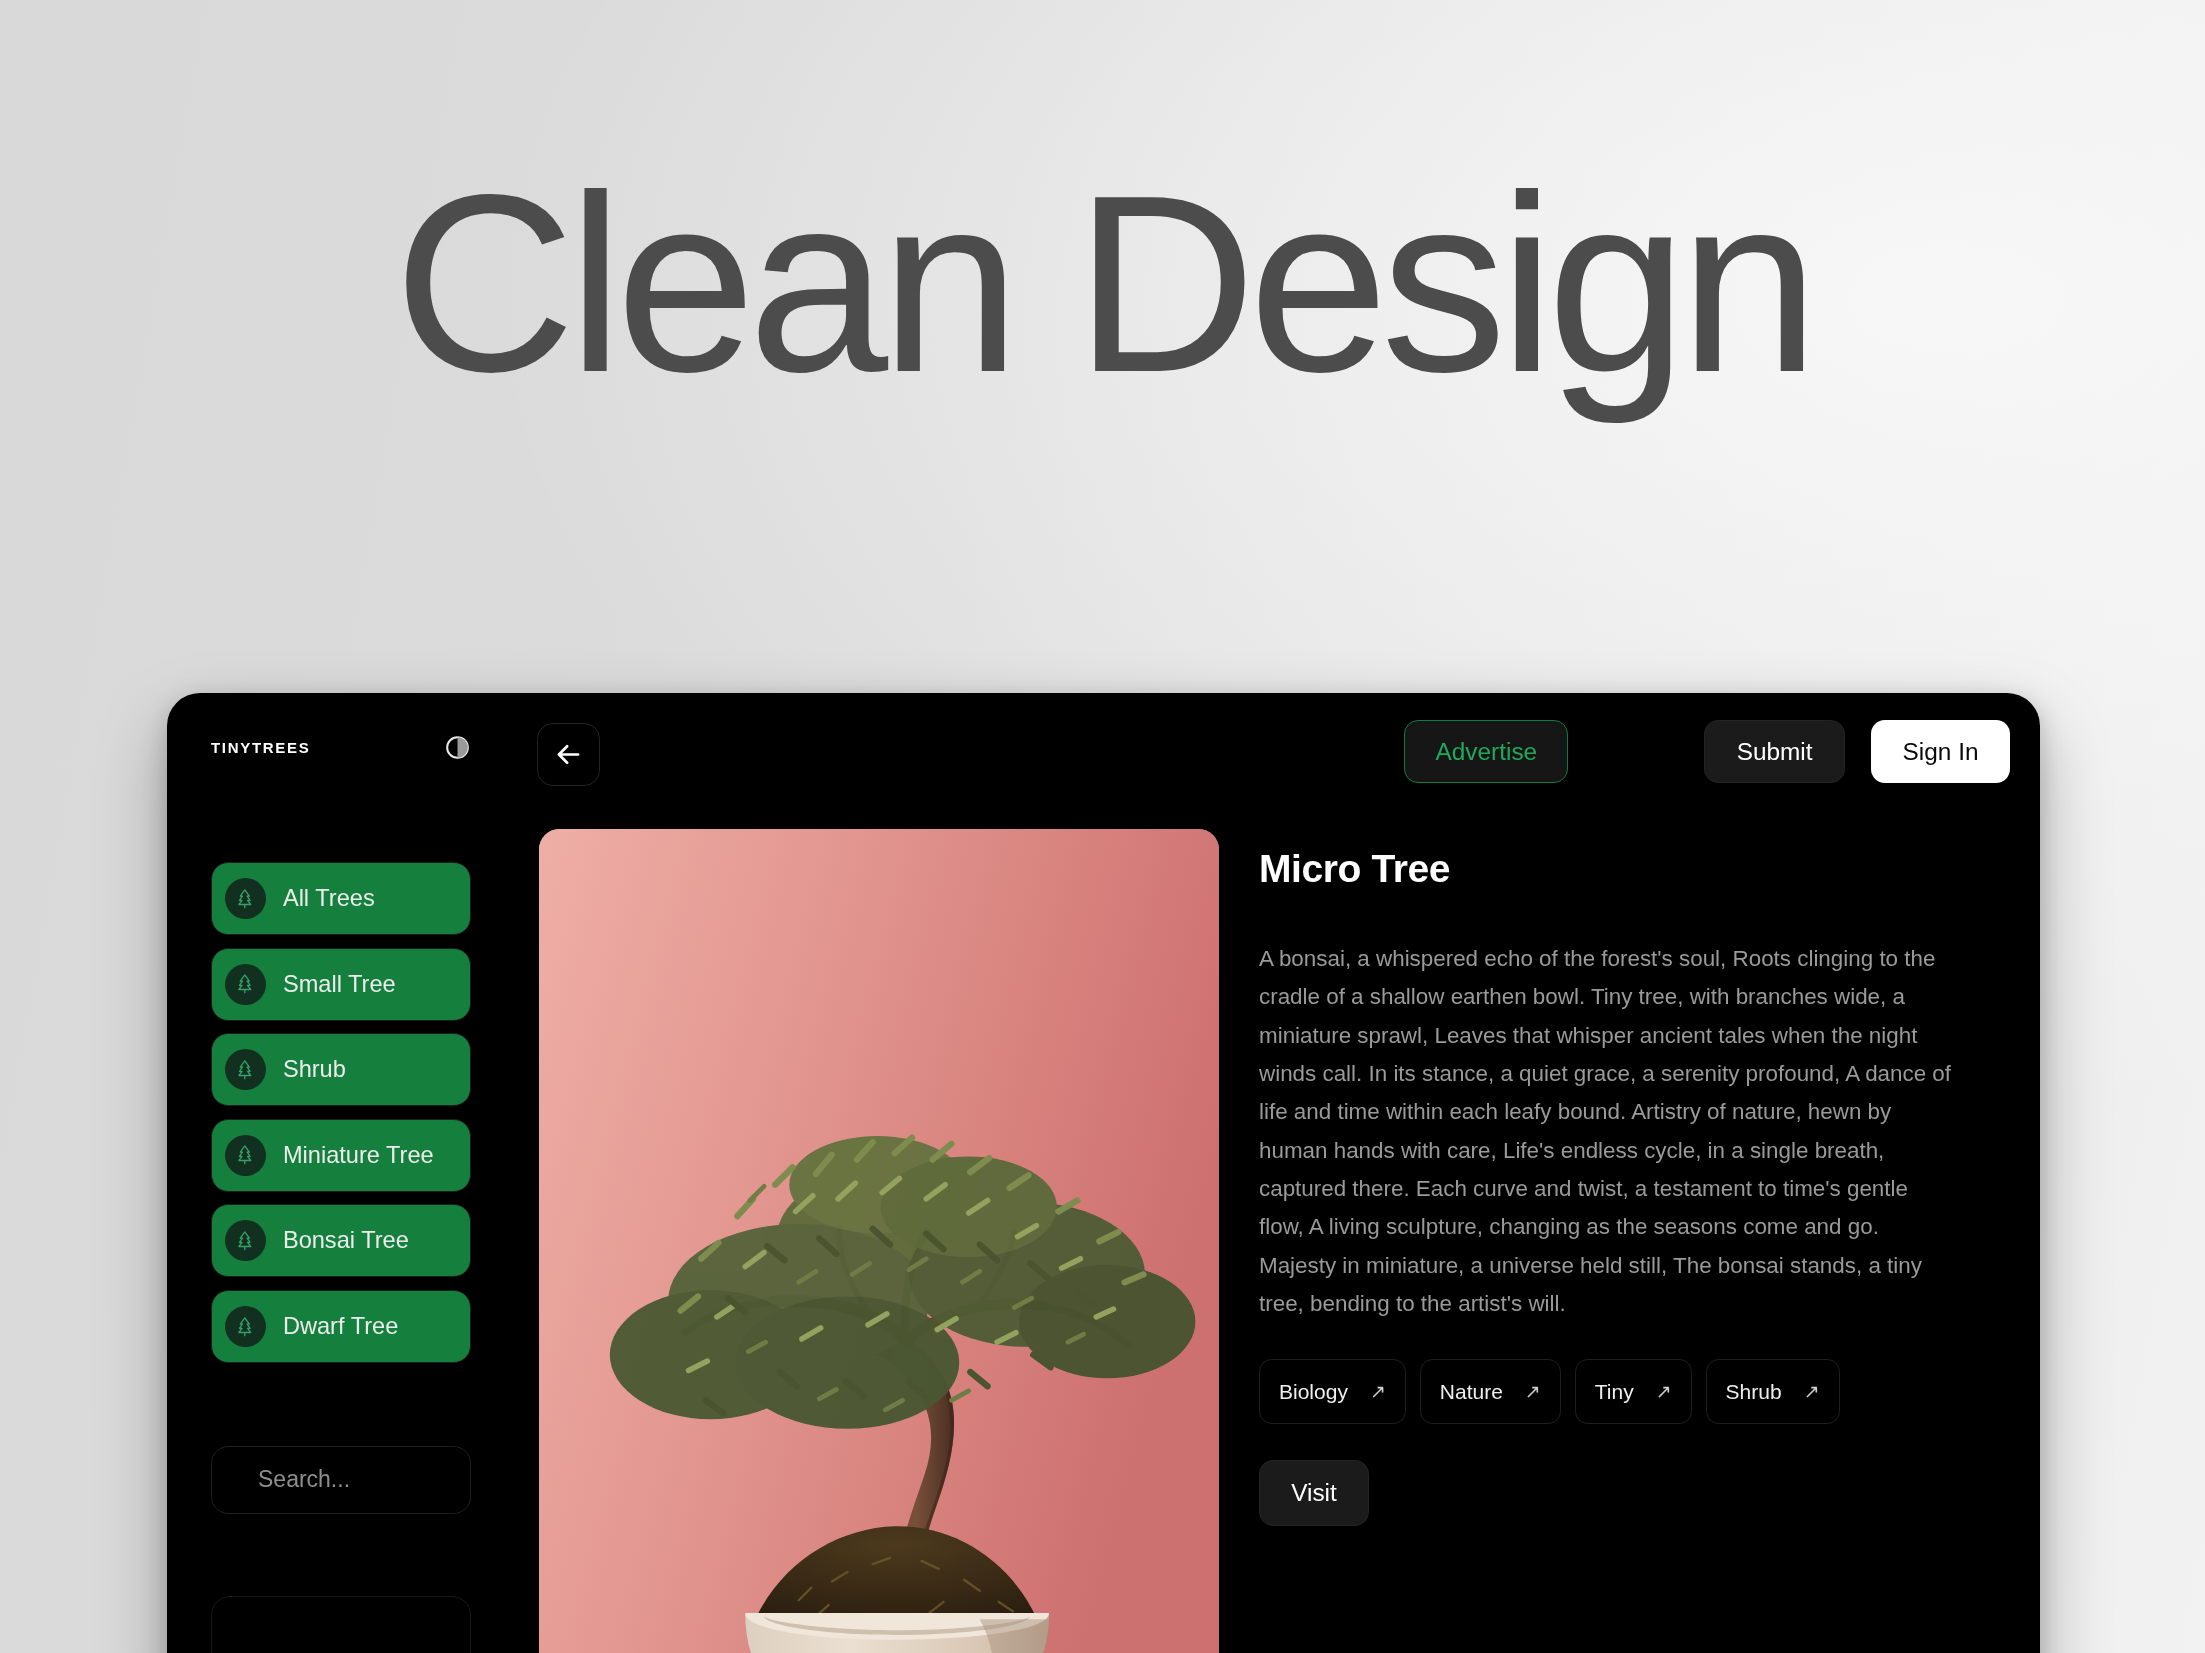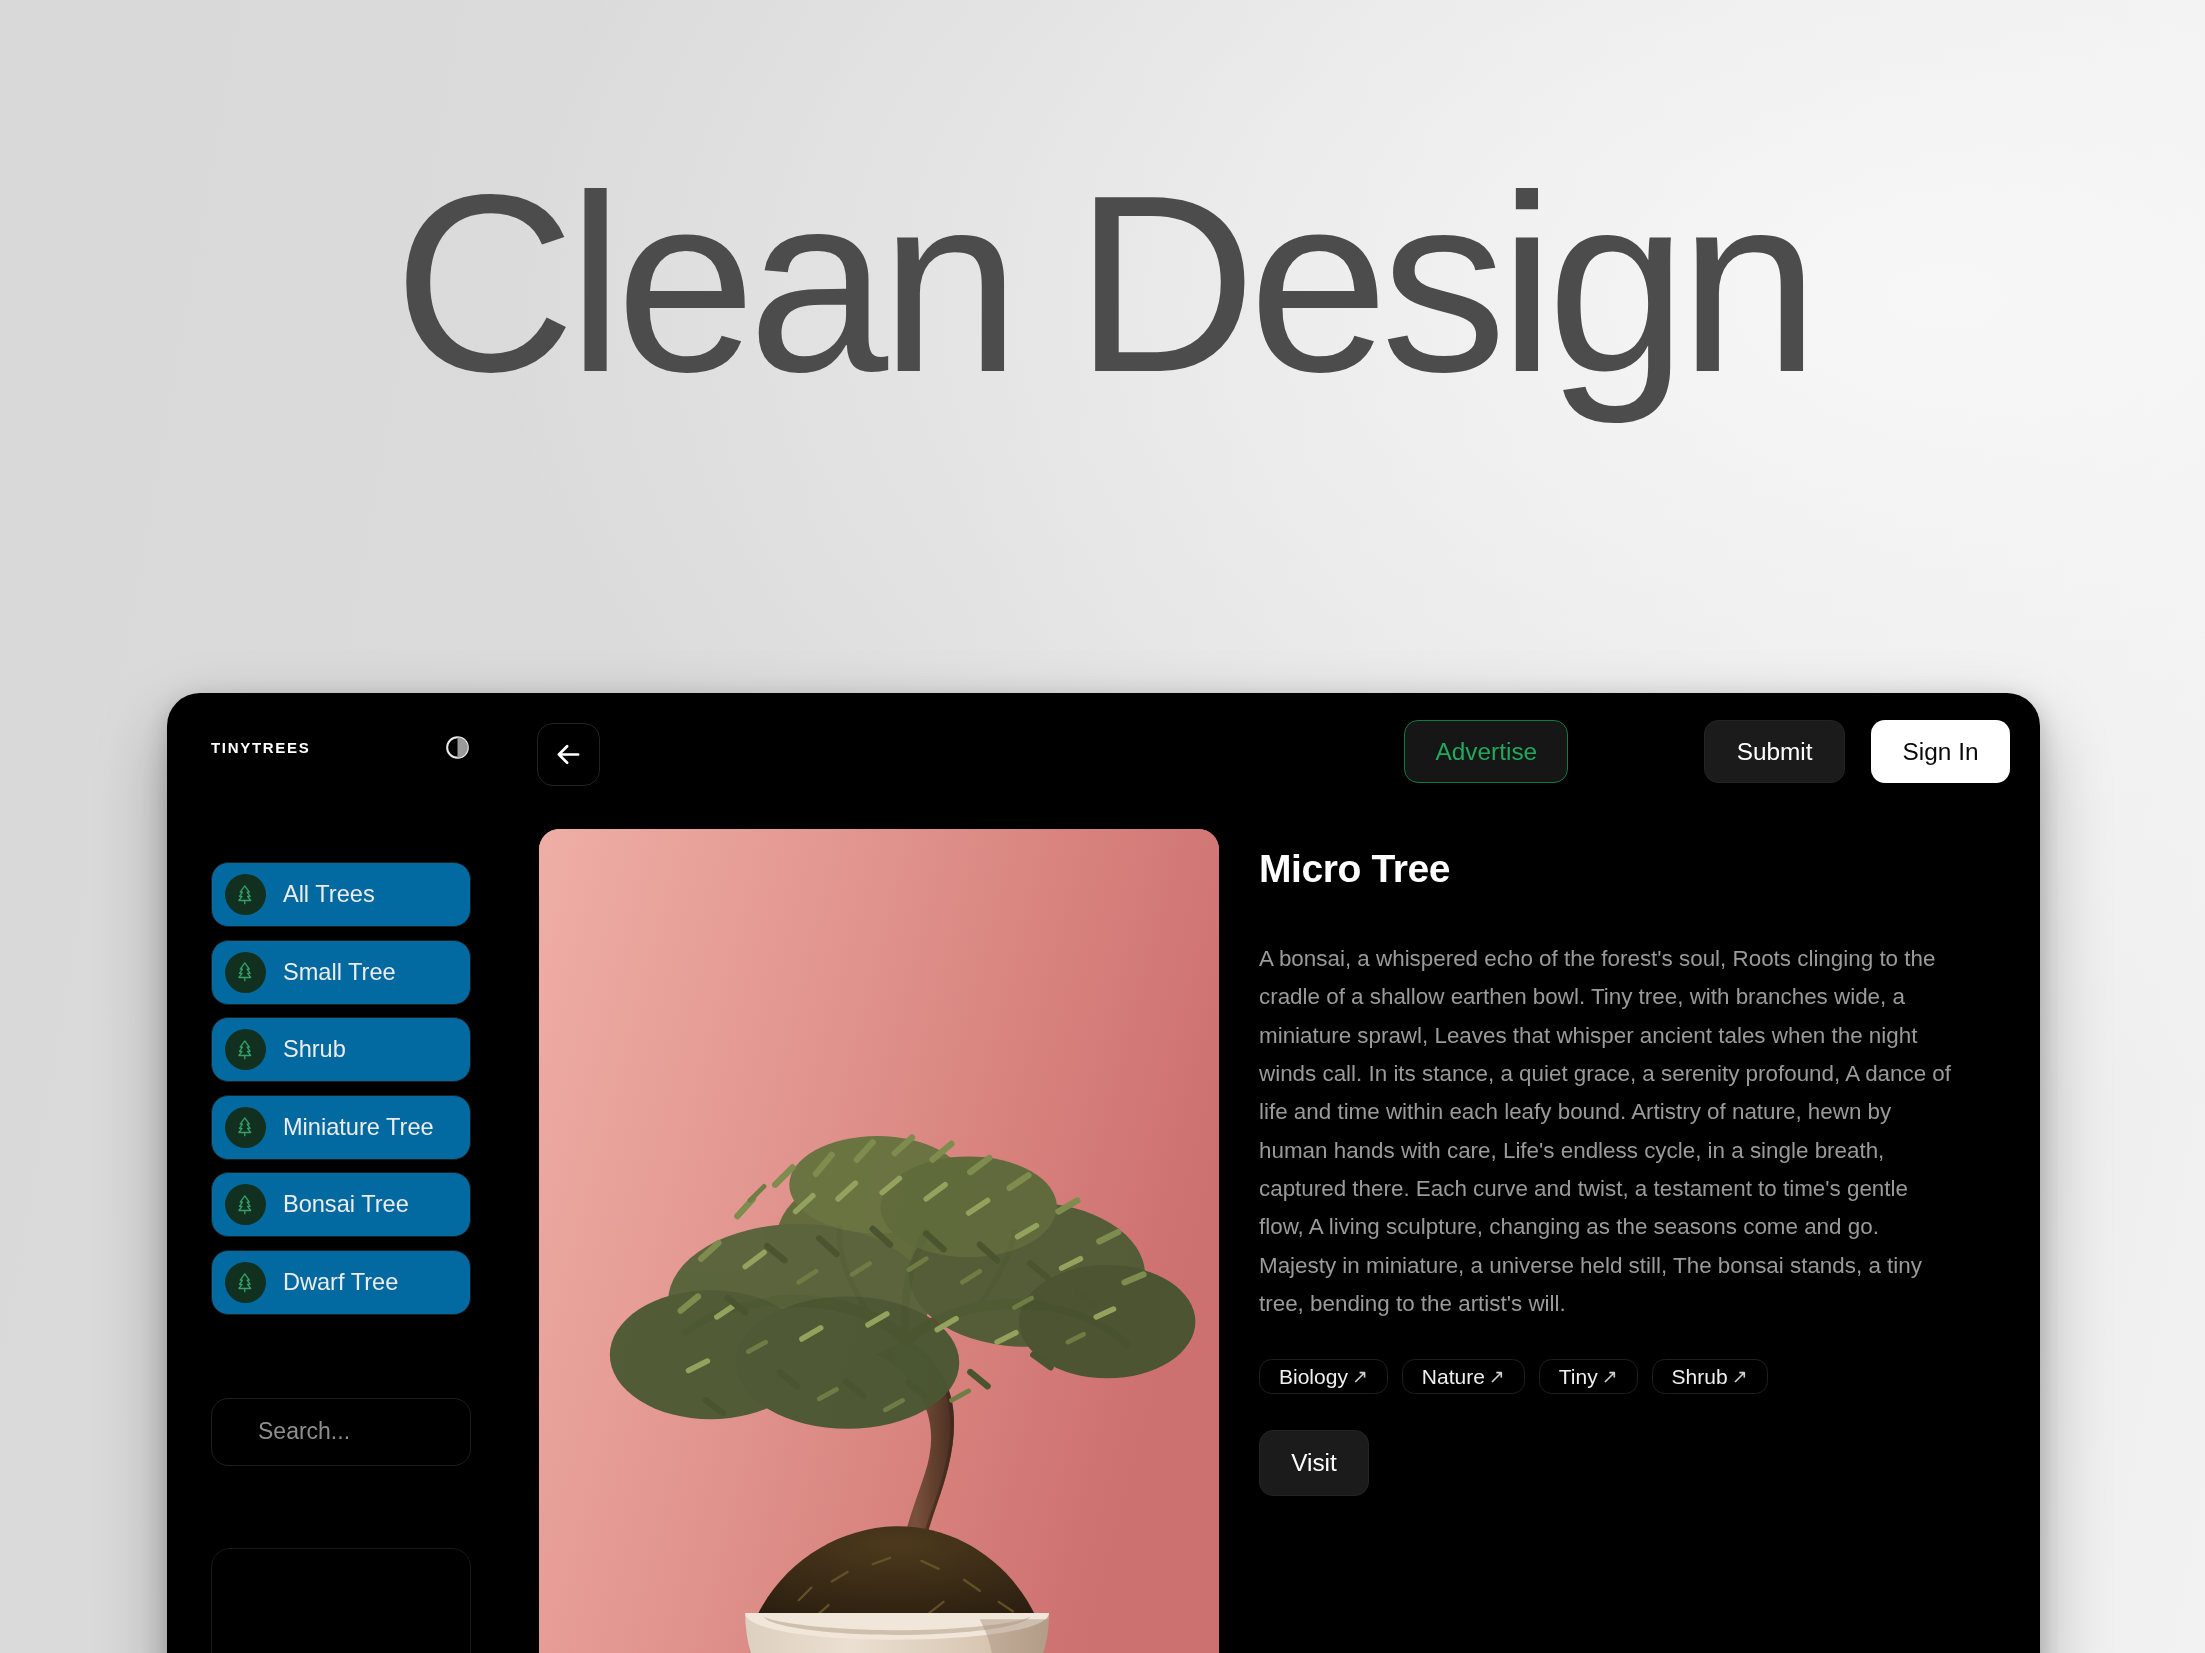--- a/index.html
+++ b/index.html
@@ -95,22 +95,22 @@
     color:#0a0a0a;
   }
 
   
   .sidebar {
     position:absolute; left:44px; top:169px;
     width:260px;
   }
   .nav-item {
     display:flex; align-items:center;
-    height:65px;
-    background:#0369a1;
+    height:73px;
+    background:#15803d;
     border:1.2px solid #1d1d1d;
     border-radius:17.3px;
     margin-bottom:12.6px;
     padding-left:12.6px;
     cursor:pointer;
   }
   .nav-badge {
     width:41px; height:41px;
     border-radius:50%;
     background:#12301f;
@@ -177,23 +177,23 @@
     font-size:22.4px;
     line-height:1.71;
     color:#9a9a9a;
     width:693px;
   }
   .tags {
     margin-top:36px;
     display:flex; gap:14px; flex-wrap:wrap;
   }
   .tag {
-    height:35px;
+    height:65px;
     padding:0 19px;
-    display:inline-flex; align-items:center; gap:4px;
+    display:inline-flex; align-items:center; gap:22px;
     border:1.2px solid #1f1f1f;
     border-radius:12.6px;
     background:#000;
     font-size:21px; color:#efefef;
     cursor:pointer;
   }
   .tag-arrow { font-size:19px; color:#cfcfcf; line-height:1; }
 
   .visit-btn {
     margin-top:36px;

